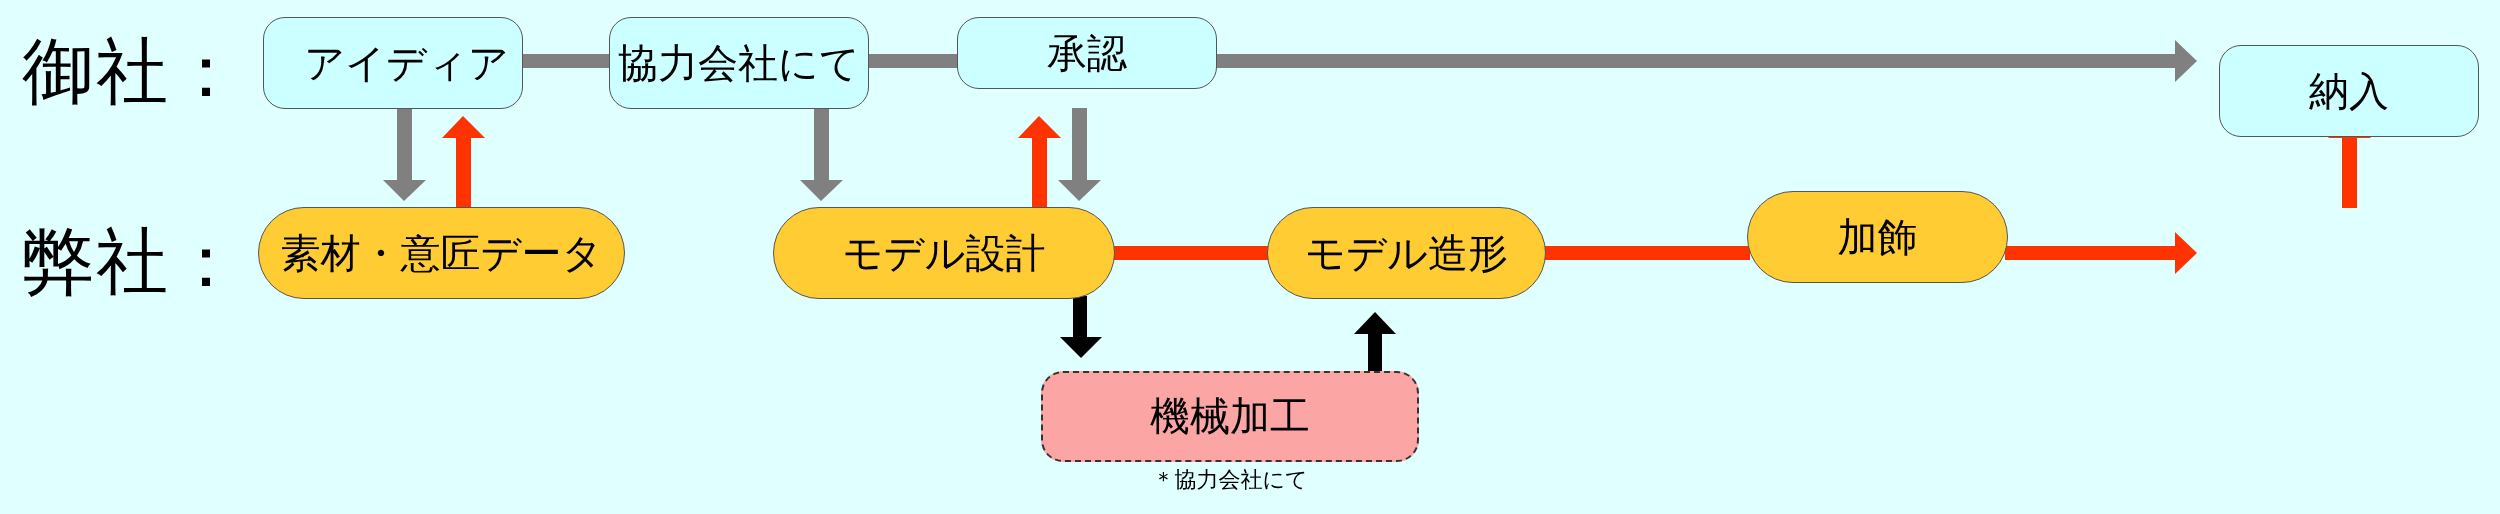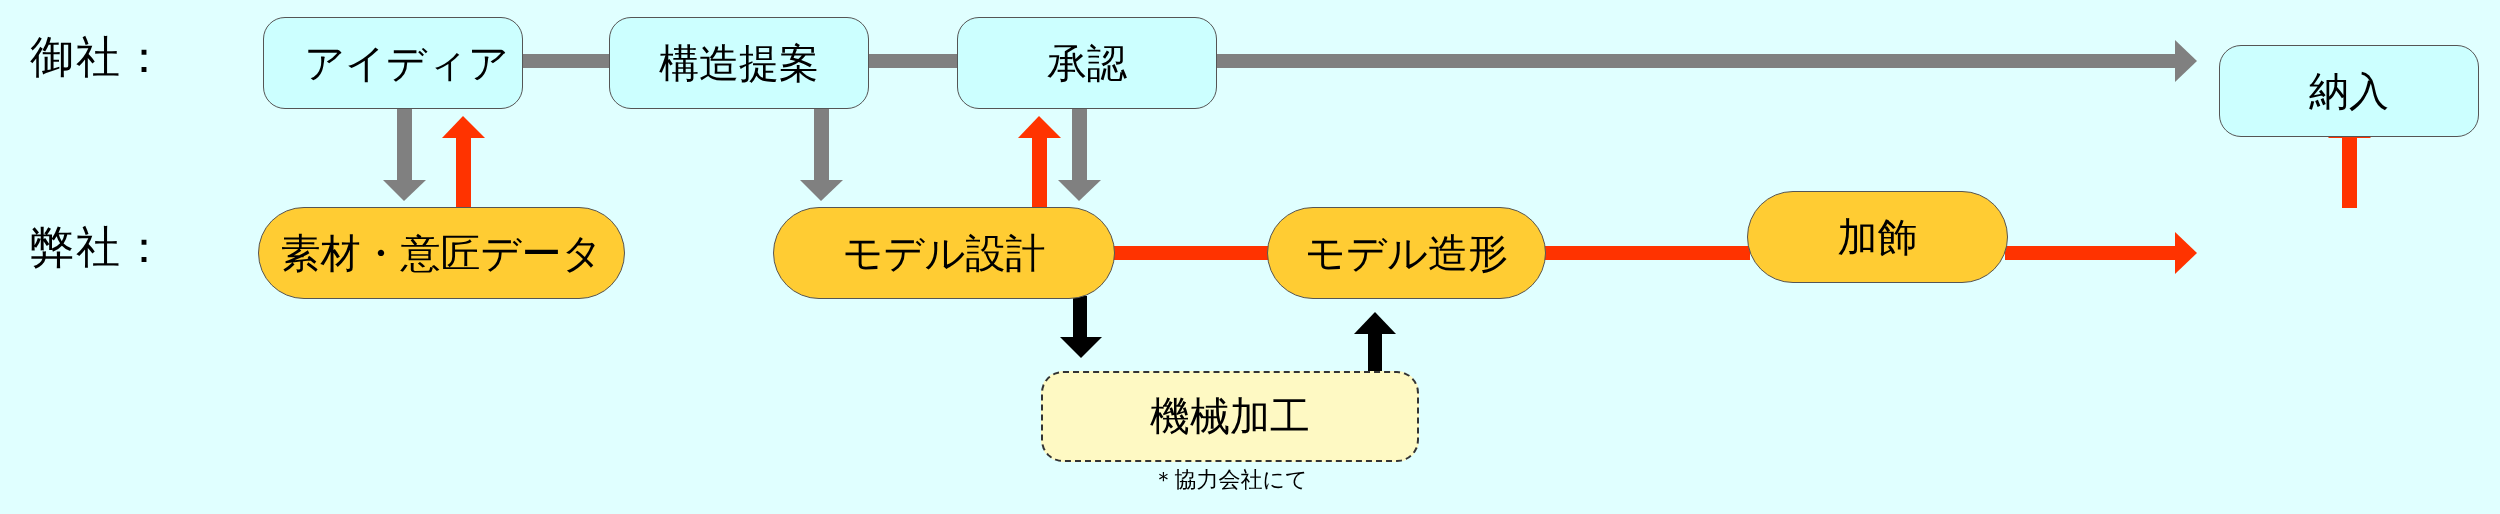--- a/index.html
+++ b/index.html
@@ -5,31 +5,31 @@
   html, body { margin: 0; padding: 0; }
   body {
     width: 2500px; height: 514px; overflow: hidden;
     background: #e0ffff;
     font-family: "DejaVu Sans", "Liberation Sans", sans-serif;
     position: relative;
   }
   #stage { position: absolute; left: 0; top: 0; width: 2500px; height: 514px; }
   svg#arrows { position: absolute; left: 0; top: 0; width: 2500px; height: 514px; z-index: 1; }
   .row-label {
-    position: absolute; left: 22px; font-size: 44px; color: #000;
-    line-height: 1; letter-spacing: 2px; z-index: 2; margin-left: 8px;
+    position: absolute; left: 22px; font-size: 72px; color: #000;
+    line-height: 1; letter-spacing: 2px; z-index: 2;
   }
   .node {
     position: absolute; box-sizing: border-box;
     display: flex; align-items: center; justify-content: center;
     font-size: 40px; color: #000; z-index: 2; white-space: nowrap;
   }
   .client { background: #ccffff; border: 1.5px solid #555; border-radius: 22px; }
   .ours { background: #ffcc33; border: 1.5px solid #555; border-radius: 46px; }
-  .partner { background: #fef9c3; border: 2px dashed #333; border-radius: 22px; }
+  .partner { background: #fca5a5; border: 2px dashed #333; border-radius: 22px; }
   .note {
     position: absolute; font-size: 22px; color: #000; z-index: 2;
     left: 1041px; width: 378px; text-align: center; top: 468px; line-height: 1.1;
   }
 </style>
 </head>
 <body>
 
 <div id="stage">
 
@@ -84,22 +84,22 @@
     <g>
       <rect x="1368" y="332" width="14" height="41" fill="#000"></rect>
       <polygon points="1354,334 1396,334 1375,312" fill="#000"></polygon>
     </g>
   </svg>
 
   <div class="row-label" style="top:35px;">御社：</div>
   <div class="row-label" style="top:225px;">弊社：</div>
 
   <div class="node client" style="left:263px;top:17px;width:260px;height:92px;padding-left:27px;">アイディア</div>
-  <div class="node client" style="left:609px;top:17px;width:260px;height:92px;">構造提案</div>
-  <div class="node client" style="left:957px;top:17px;width:260px;height:92px;">承認</div>
+  <div class="node client" style="left:609px;top:17px;width:260px;height:92px;">協力会社にて</div>
+  <div class="node client" style="left:957px;top:17px;width:260px;height:72px;">承認</div>
   <div class="node client" style="left:2219px;top:17px;width:260px;height:92px;margin-top:28px;">納入</div>
 
   <div class="node ours" style="left:258px;top:207px;width:367px;height:92px;">素材・意匠データ</div>
   <div class="node ours" style="left:773px;top:207px;width:342px;height:92px;">モデル設計</div>
   <div class="node ours" style="left:1267px;top:207px;width:279px;height:92px;">モデル造形</div>
   <div class="node ours" style="left:1747px;top:191px;width:261px;height:92px;">加飾</div>
 
   <div class="node partner" style="left:1041px;top:371px;width:378px;height:91px;">機械加工</div>
   <div class="note">＊協力会社にて</div>
 

